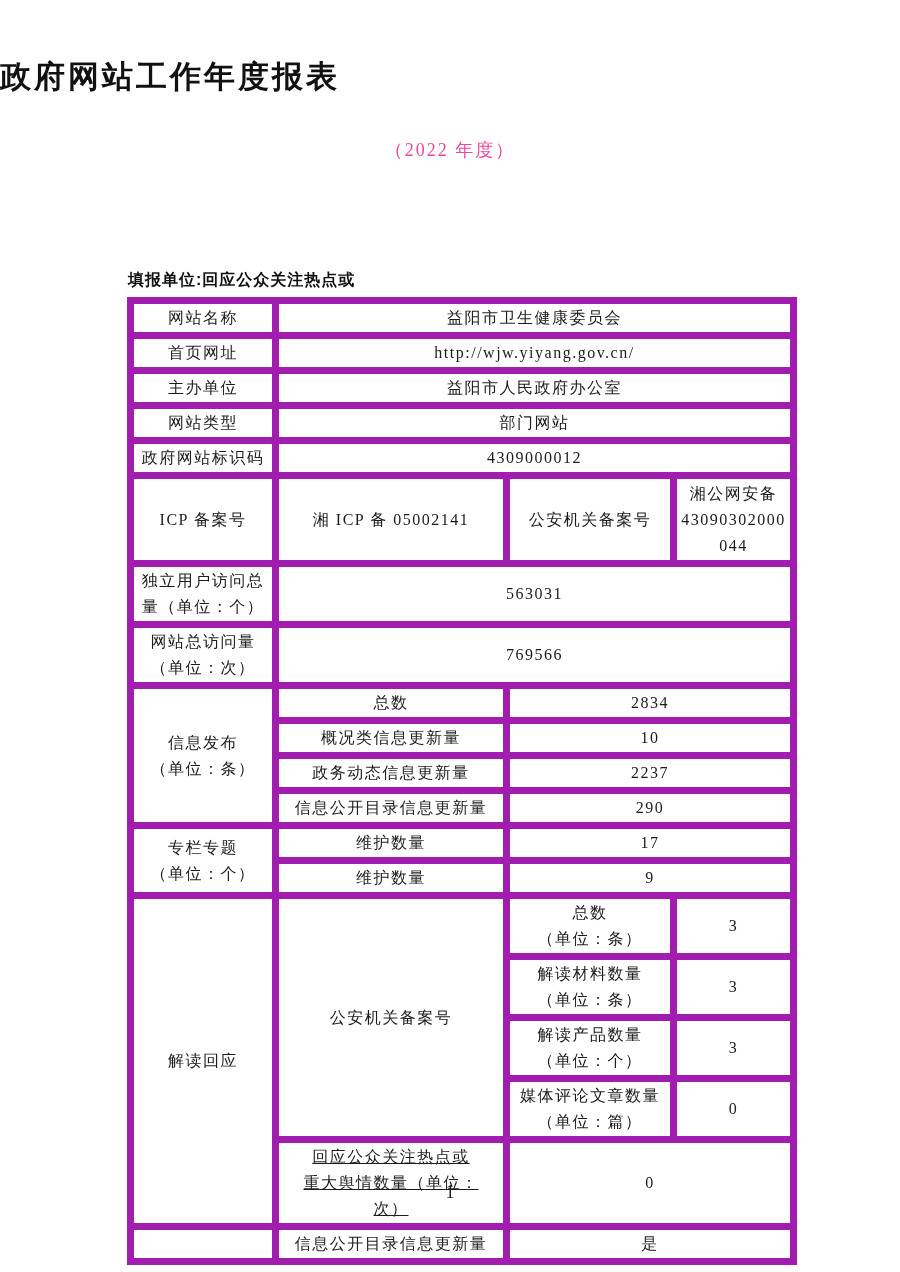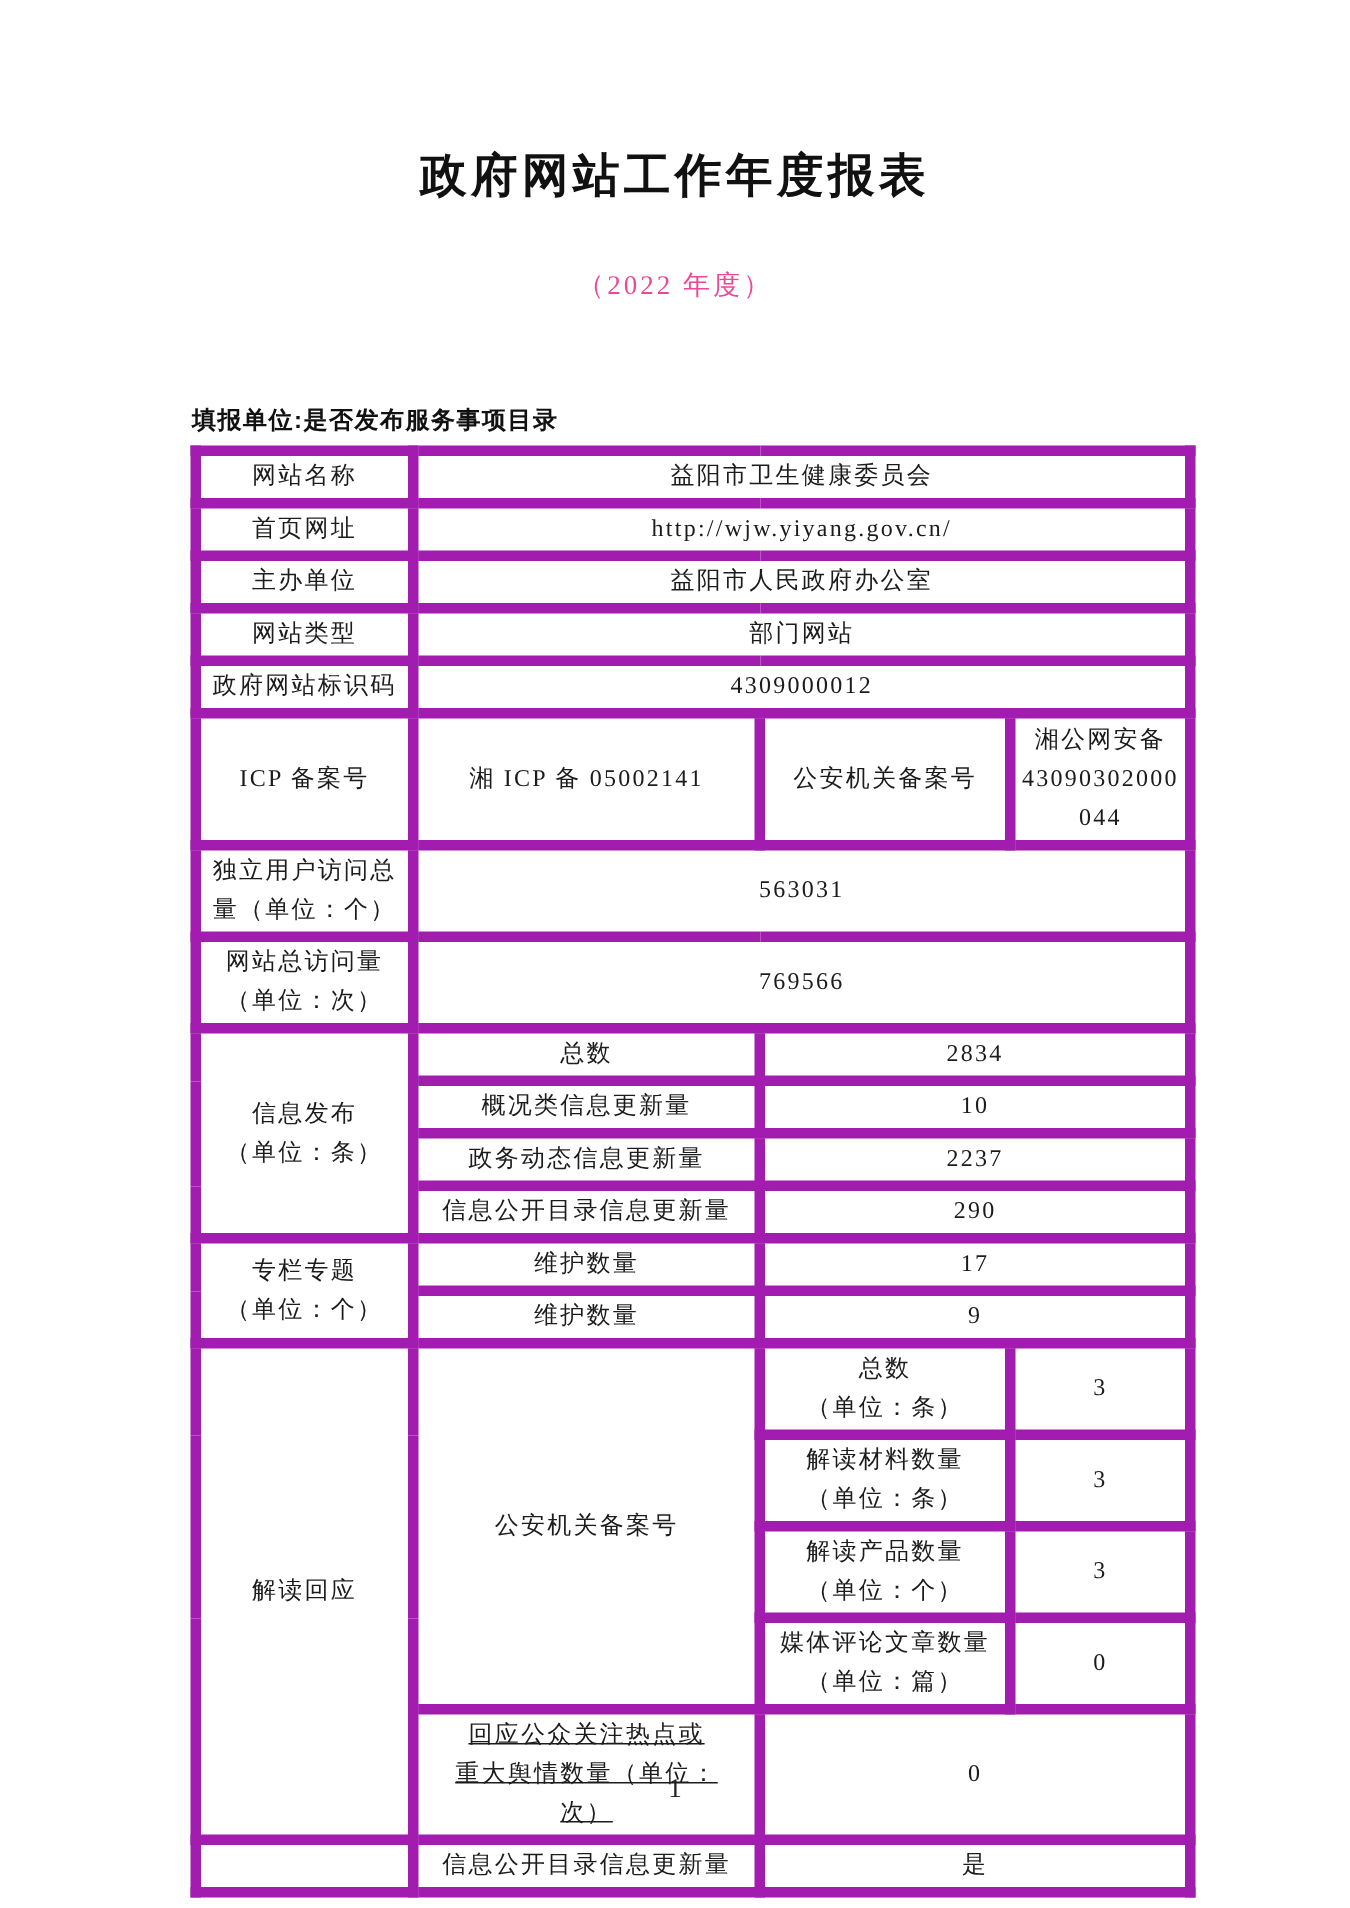--- a/index.html
+++ b/index.html
@@ -6,22 +6,21 @@
   body {
     width: 900px; height: 1272px;
     background: #ffffff;
     color: #1c1c1c;
     font-family: "Liberation Serif", "DejaVu Serif", serif;
     position: relative;
     overflow: hidden;
   }
   .doc-title {
     margin: 0;
-    padding-top: 96px;
-    text-align: center;
+    padding-top: 56px;
     font-family: Liberation Serif, serif;
     font-weight: bold;
     font-size: 31px;
     letter-spacing: 3px;
     color: #111;
   }
   .doc-subtitle {
     margin-top: 40px;
     text-align: center;
     font-size: 18px;
@@ -80,21 +79,21 @@
     color: #222;
   }
 </style>
 </head>
 <body>
 
 <div>
 
   <h1 class="doc-title">政府网站工作年度报表</h1>
   <div class="doc-subtitle">（2022 年度）</div>
-  <div class="reporting-unit">填报单位:是否发布服务事项目录</div>
+  <div class="reporting-unit">填报单位:回应公众关注热点或</div>
 
   <table class="report">
     <colgroup>
       <col style="width:145px">
       <col style="width:231px">
       <col style="width:167px">
       <col style="width:120px">
     </colgroup>
     <tbody>
       <tr class="h31">

